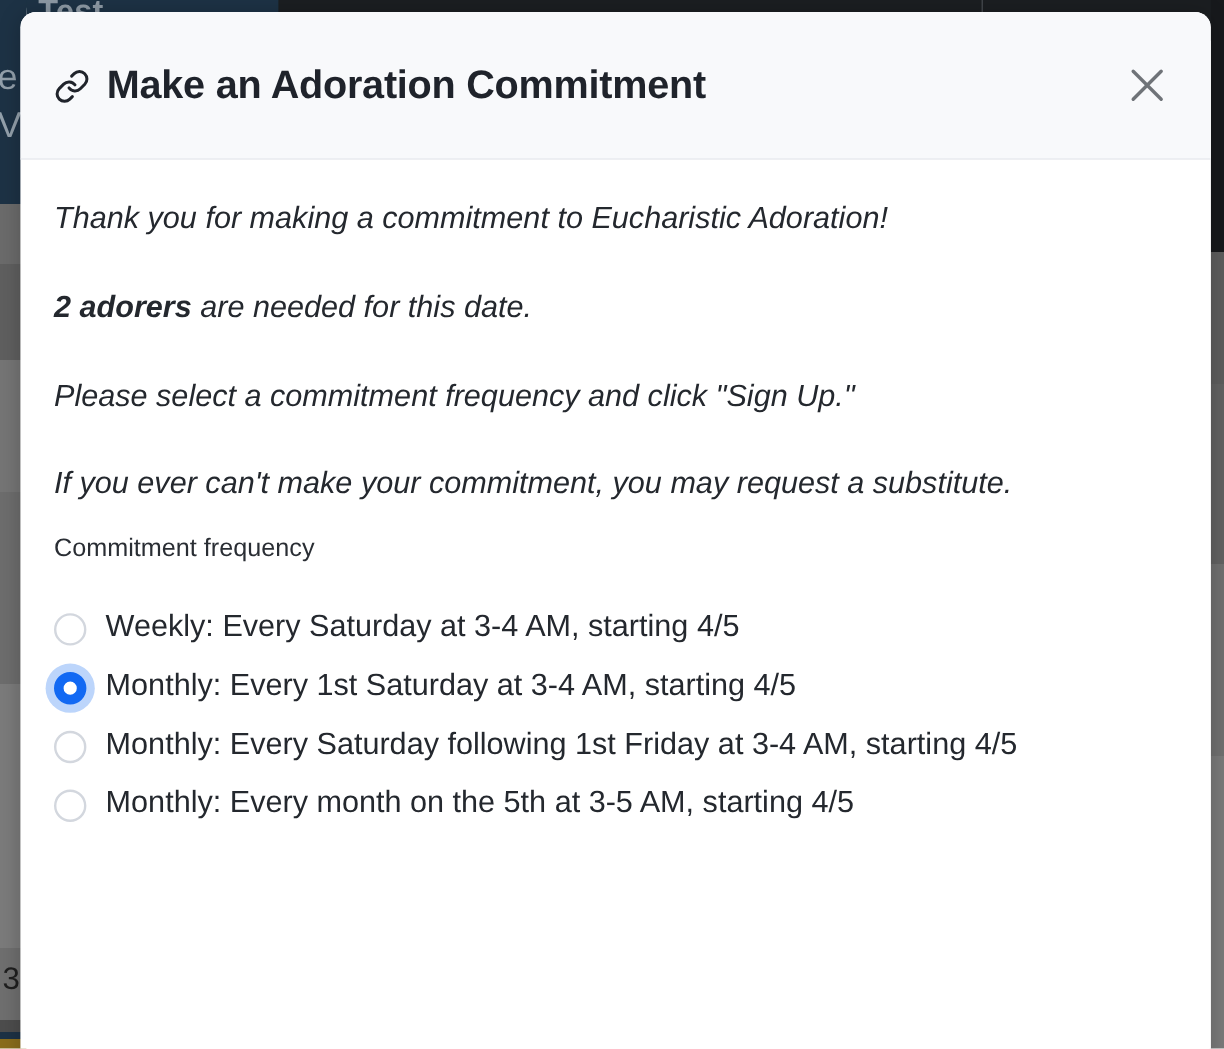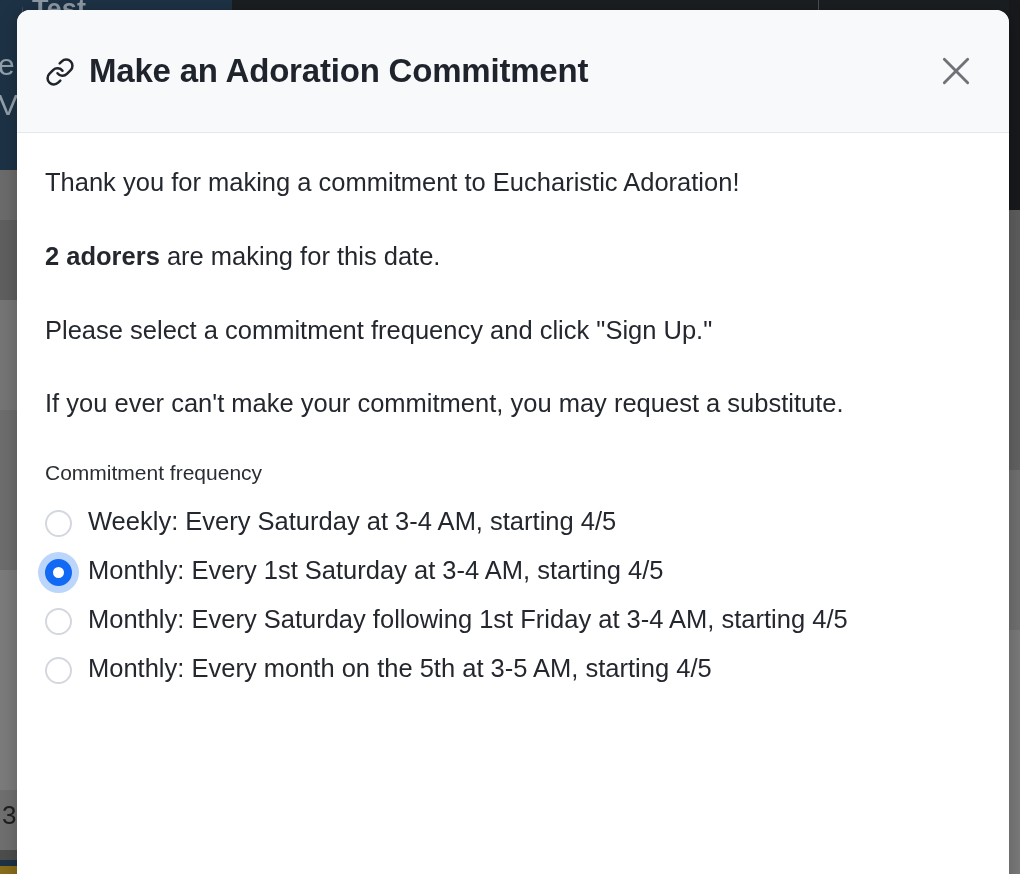--- a/index.html
+++ b/index.html
@@ -177,31 +177,32 @@
 
   .modal-body {
     padding: 30px 28px 0 28px;
     box-sizing: border-box;
   }
   .body-para {
     font-size: 25.5px;
     line-height: 1.52;
     color: #24282e;
     margin: 0 0 35px 0;
+    font-style: italic;
   }
   .body-para.wrapped {
     max-width: 900px;
-    margin-bottom: 36px;
+    margin-bottom: 20px;
   }
   .body-para b { font-weight: 700; margin-top: 40px; }
 
   .field-label {
     font-size: 21px;
     color: #2a2e34;
-    margin: 0 0 11px 0;
+    margin: 0 0 28px 0;
     line-height: 1.3;
   }
 
   .radio-list {
     margin: 0;
     padding: 0;
     list-style: none;
   }
   .radio-row {
     display: flex;
@@ -267,21 +268,21 @@
           <line x1="5" y1="5" x2="19" y2="19"></line>
           <line x1="19" y1="5" x2="5" y2="19"></line>
         </svg>
       </button>
     </div>
 
     <div class="modal-body">
 
       <p class="body-para">Thank you for making a commitment to Eucharistic Adoration!</p>
 
-      <p class="body-para"><b>2 adorers</b><span> are making for this date.</span></p>
+      <p class="body-para"><b>2 adorers</b><span> are needed for this date.</span></p>
 
       <p class="body-para">Please select a commitment frequency and click "Sign Up."</p>
 
       <p class="body-para wrapped">If you ever can't make your commitment, you may request a substitute.</p>
 
       <p class="field-label">Commitment frequency</p>
 
       <ul class="radio-list">
 
         <li class="radio-row">

